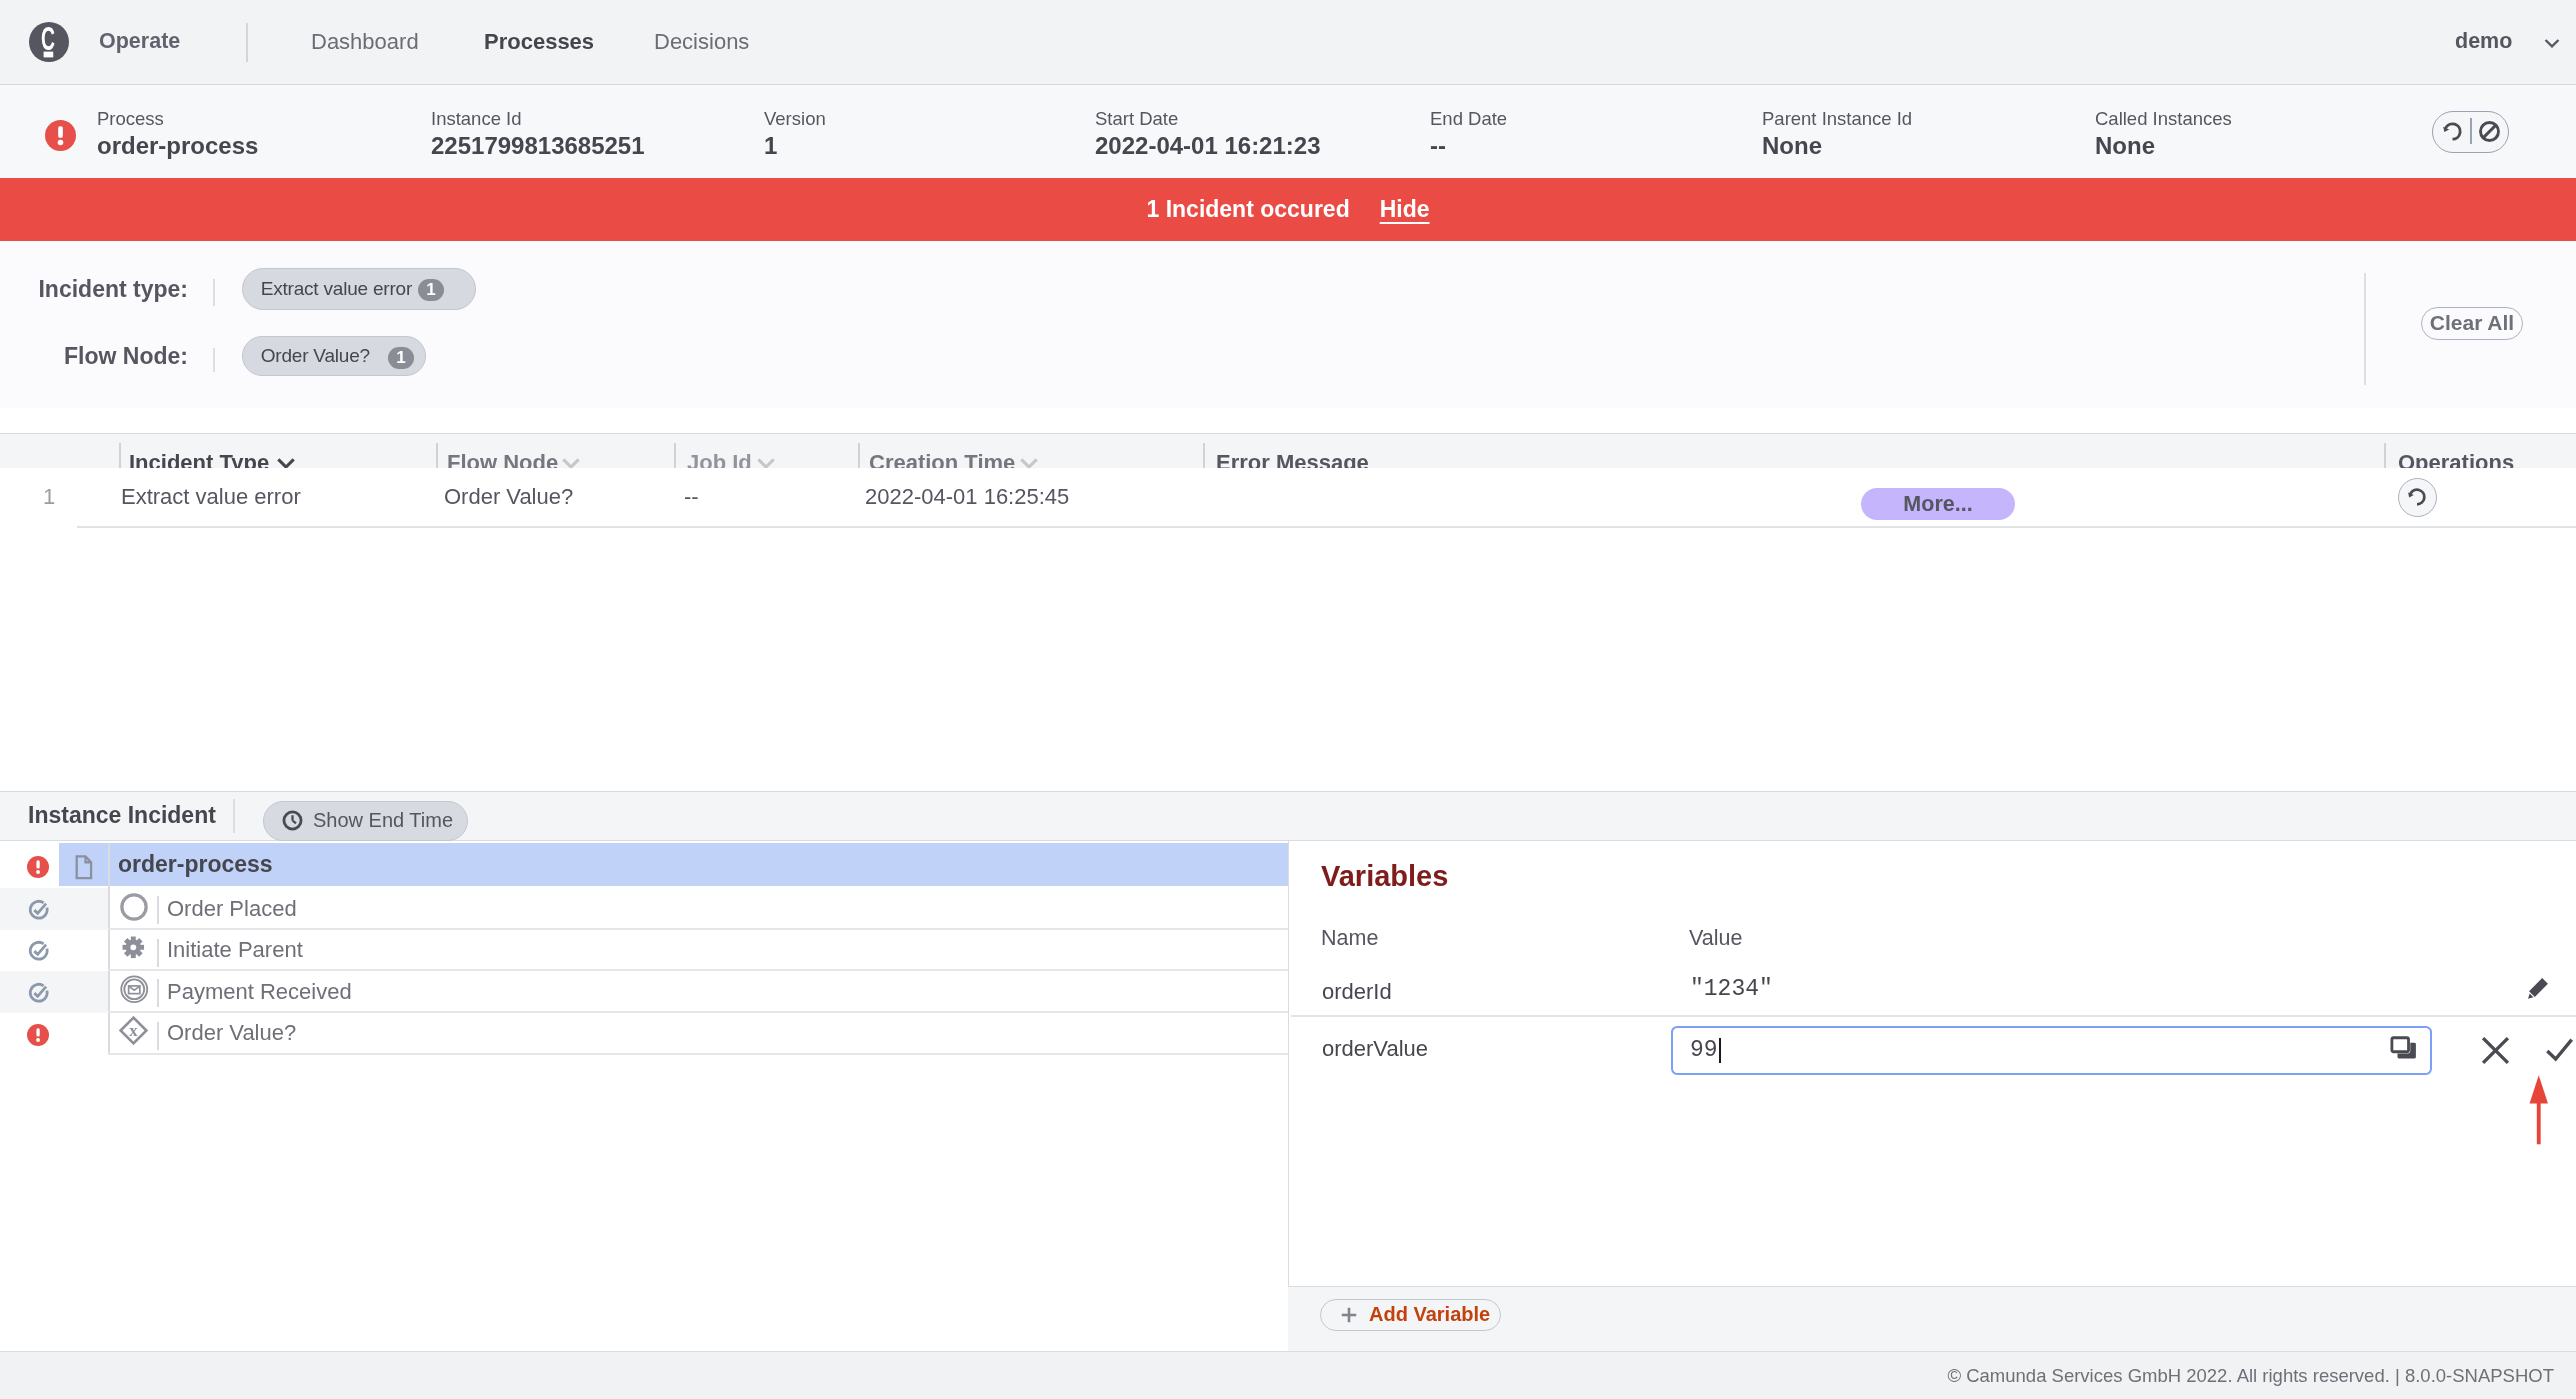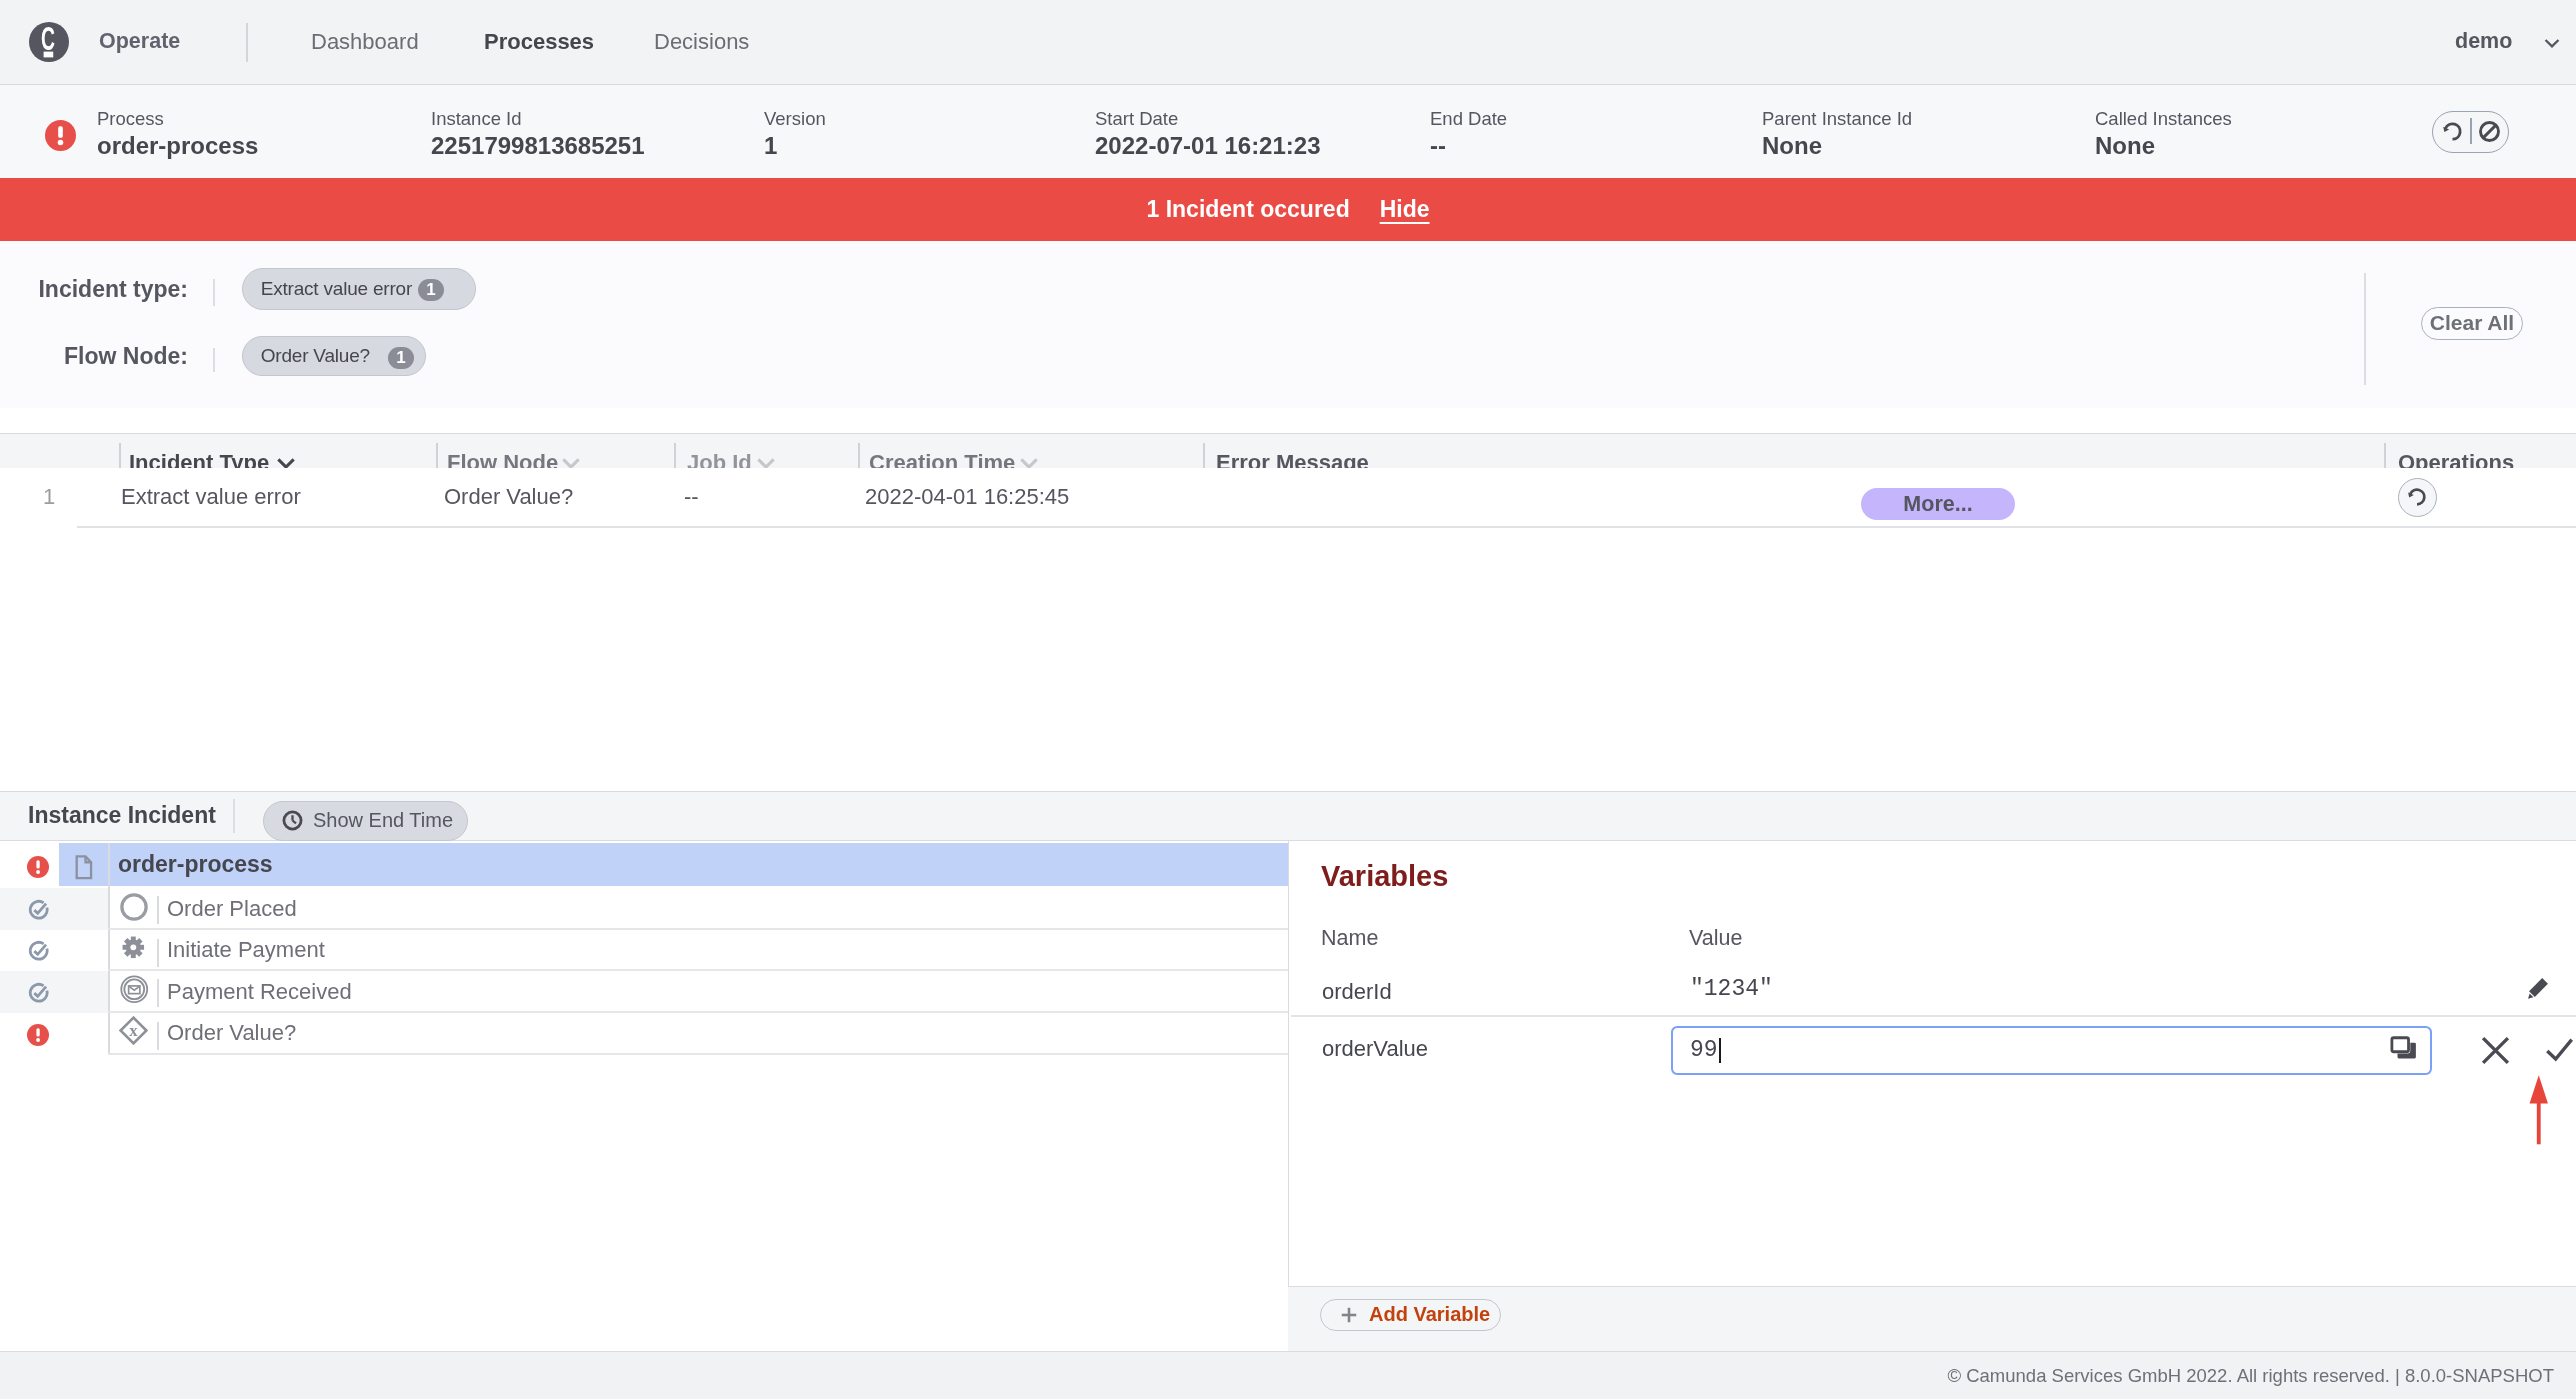--- a/index.html
+++ b/index.html
@@ -65,21 +65,21 @@
     <rect x="17" y="8" width="6" height="15" rx="2.5" fill="#fff"></rect>
     <circle cx="20" cy="29" r="3.6" fill="#fff"></circle>
   </svg>
   <div class="plabel" style="left:97px">Process</div>
   <div class="pvalue" style="left:97px">order-process</div>
   <div class="plabel" style="left:431px">Instance Id</div>
   <div class="pvalue" style="left:431px">2251799813685251</div>
   <div class="plabel" style="left:764px">Version</div>
   <div class="pvalue" style="left:764px">1</div>
   <div class="plabel" style="left:1095px">Start Date</div>
-  <div class="pvalue" style="left:1095px">2022-07-01 16:21:23</div>
+  <div class="pvalue" style="left:1095px">2022-04-01 16:21:23</div>
   <div class="plabel" style="left:1430px">End Date</div>
   <div class="pvalue" style="left:1430px">--</div>
   <div class="plabel" style="left:1762px">Parent Instance Id</div>
   <div class="pvalue" style="left:1762px">None</div>
   <div class="plabel" style="left:2095px">Called Instances</div>
   <div class="pvalue" style="left:2095px">None</div>
   <div class="abs" style="left:2432px; top:111px; width:77px; height:42px; border:1.5px solid #9aa3b3; border-radius:21px; background:#f5f6f8; top:26px;">
     <svg class="abs" style="left:7.7px;top:7.7px" width="23" height="23" viewBox="0 0 24 24">
       <path d="M 12 20 A 8 8 0 1 0 4.75 8.6" fill="none" stroke="#4a4b52" stroke-width="3"></path>
       <polygon points="3.5,12.5 8.5,9.8 2.3,7.0" fill="#4a4b52"></polygon>
@@ -232,21 +232,21 @@
           <rect x="12.8" y="2" width="6.4" height="6"></rect>
           <rect x="12.8" y="24" width="6.4" height="6"></rect>
           <rect x="2" y="12.8" width="6" height="6.4"></rect>
           <rect x="24" y="12.8" width="6" height="6.4"></rect>
         </g>
       </g>
     </g>
     <circle cx="16" cy="16" r="3.8" fill="#fff"></circle>
   </svg>
   <div class="abs" style="left:157px; top:98px; width:1.5px; height:28px; background:#d9dbdf"></div>
-  <div class="ttxt" style="left:167px; top:88px; height:42px; line-height:42px;">Initiate Payment</div>
+  <div class="ttxt" style="left:167px; top:88px; height:42px; line-height:42px;">Initiate Parent</div>
   <svg class="abs" style="left:120px;top:134px" width="28.5" height="28.5" viewBox="0 0 37 37">
     <circle cx="18.5" cy="18.5" r="16.8" fill="none" stroke="#8e9099" stroke-width="2.4"></circle>
     <circle cx="18.5" cy="18.5" r="12.9" fill="none" stroke="#8e9099" stroke-width="2.4"></circle>
     <rect x="11.2" y="14.2" width="14.6" height="10" fill="none" stroke="#8e9099" stroke-width="2.2"></rect>
     <polyline points="11.6,14.8 18.5,19.8 25.4,14.8" fill="none" stroke="#8e9099" stroke-width="2.2"></polyline>
   </svg>
   <div class="abs" style="left:157px; top:138px; width:1.5px; height:28px; background:#d9dbdf"></div>
   <div class="ttxt" style="left:167px; top:130px; height:42px; line-height:42px;">Payment Received</div>
   <svg class="abs" style="left:119px;top:175px" width="29" height="29" viewBox="0 0 38 38">
     <rect x="7.1" y="7.1" width="23.8" height="23.8" transform="rotate(45 19 19)" fill="none" stroke="#8e9099" stroke-width="3.4"></rect>

